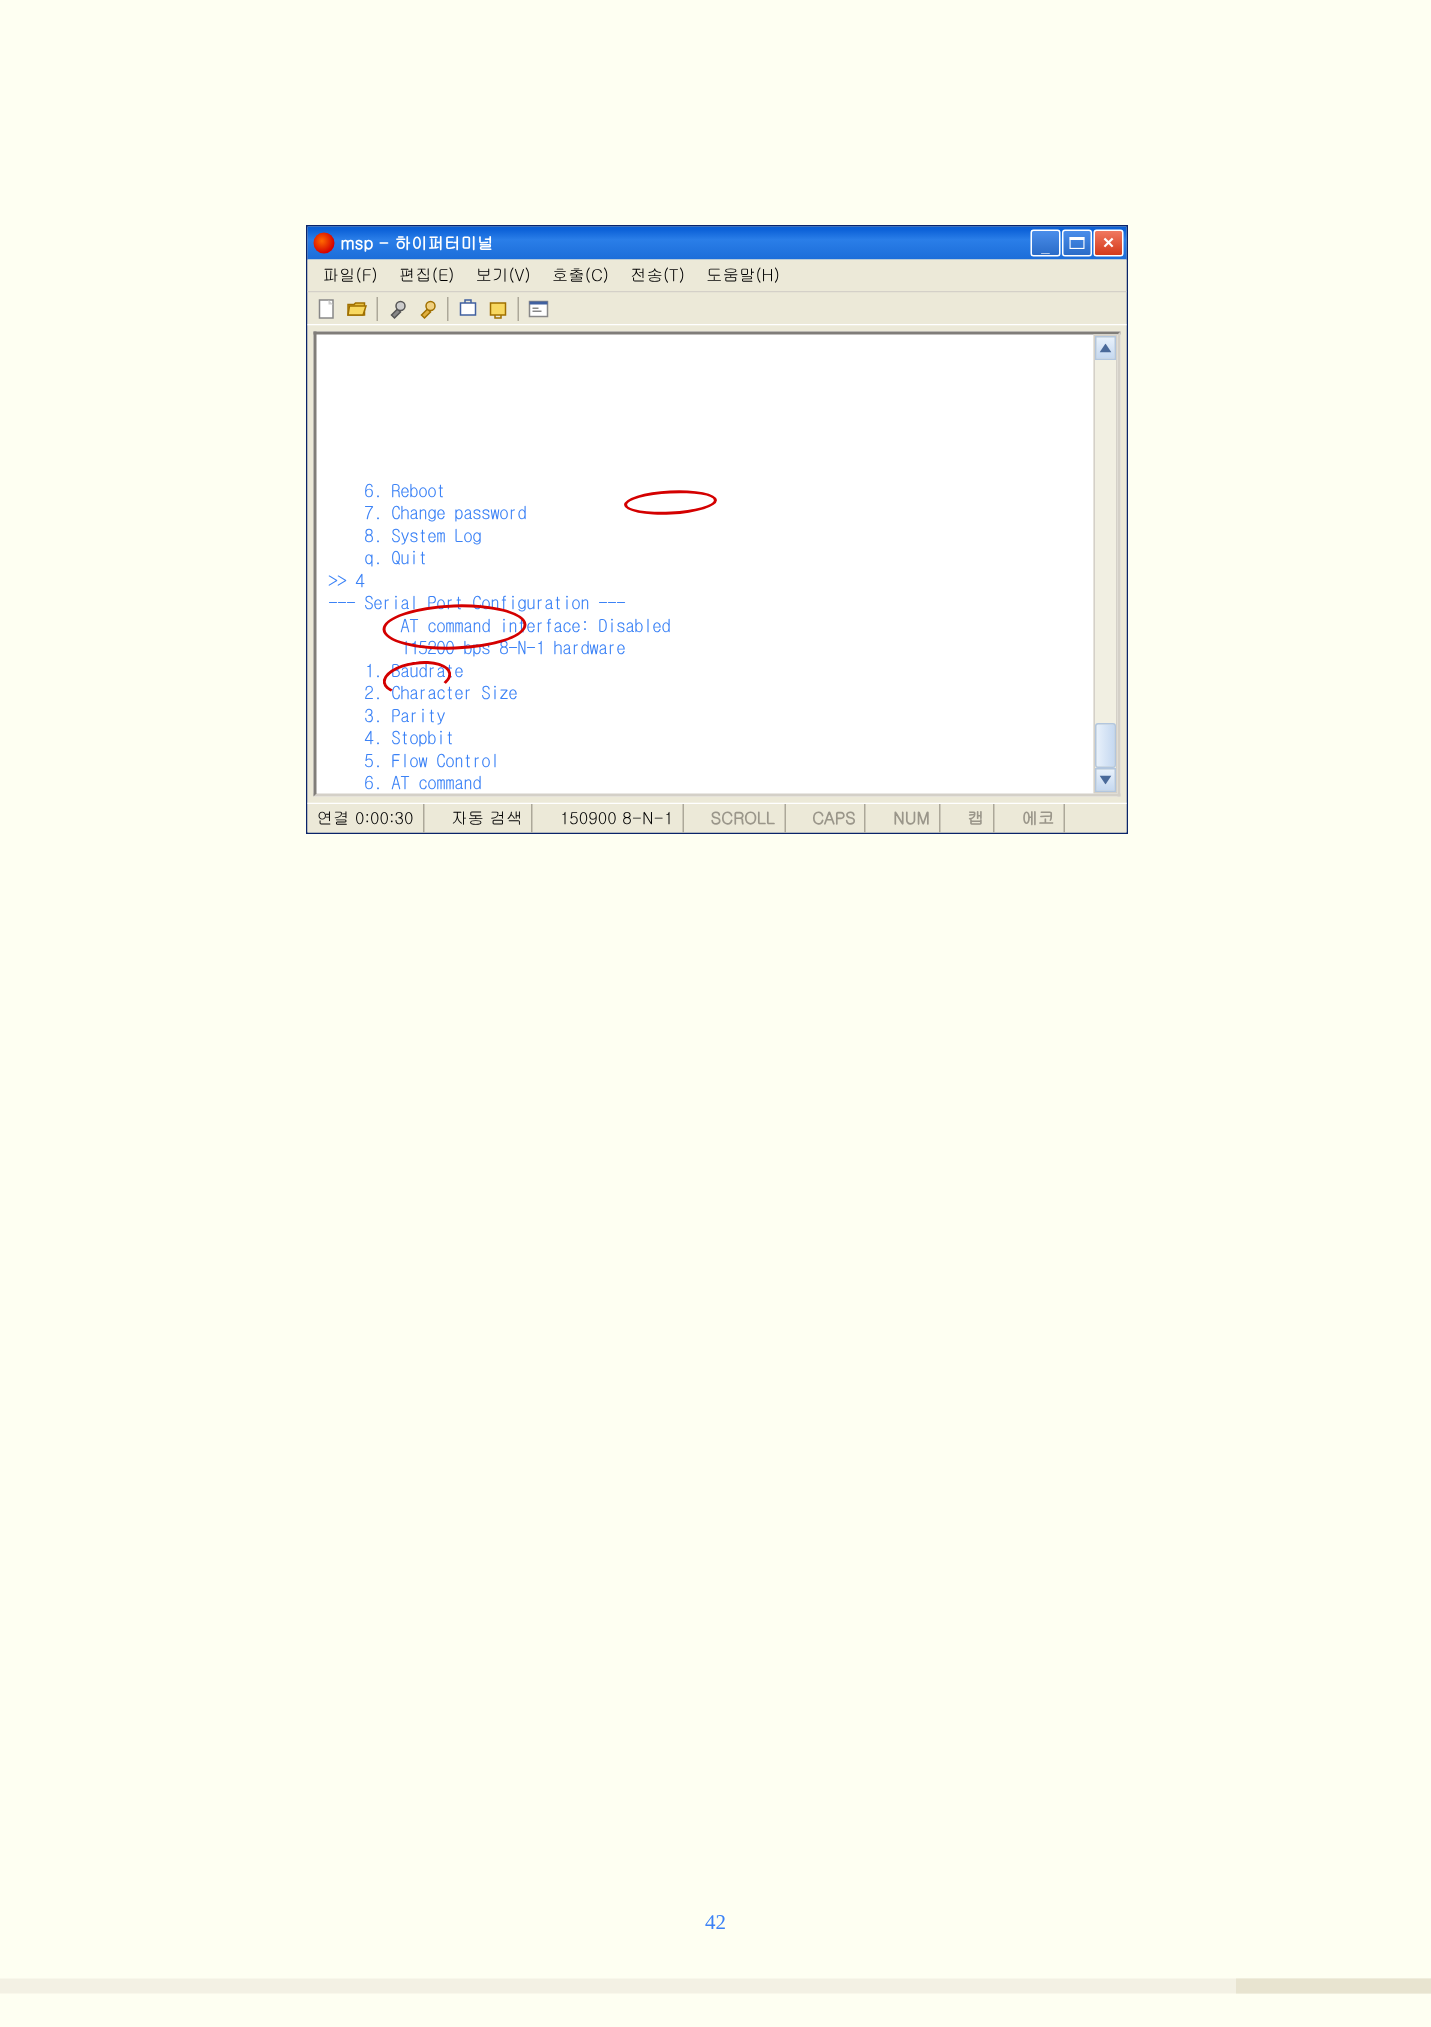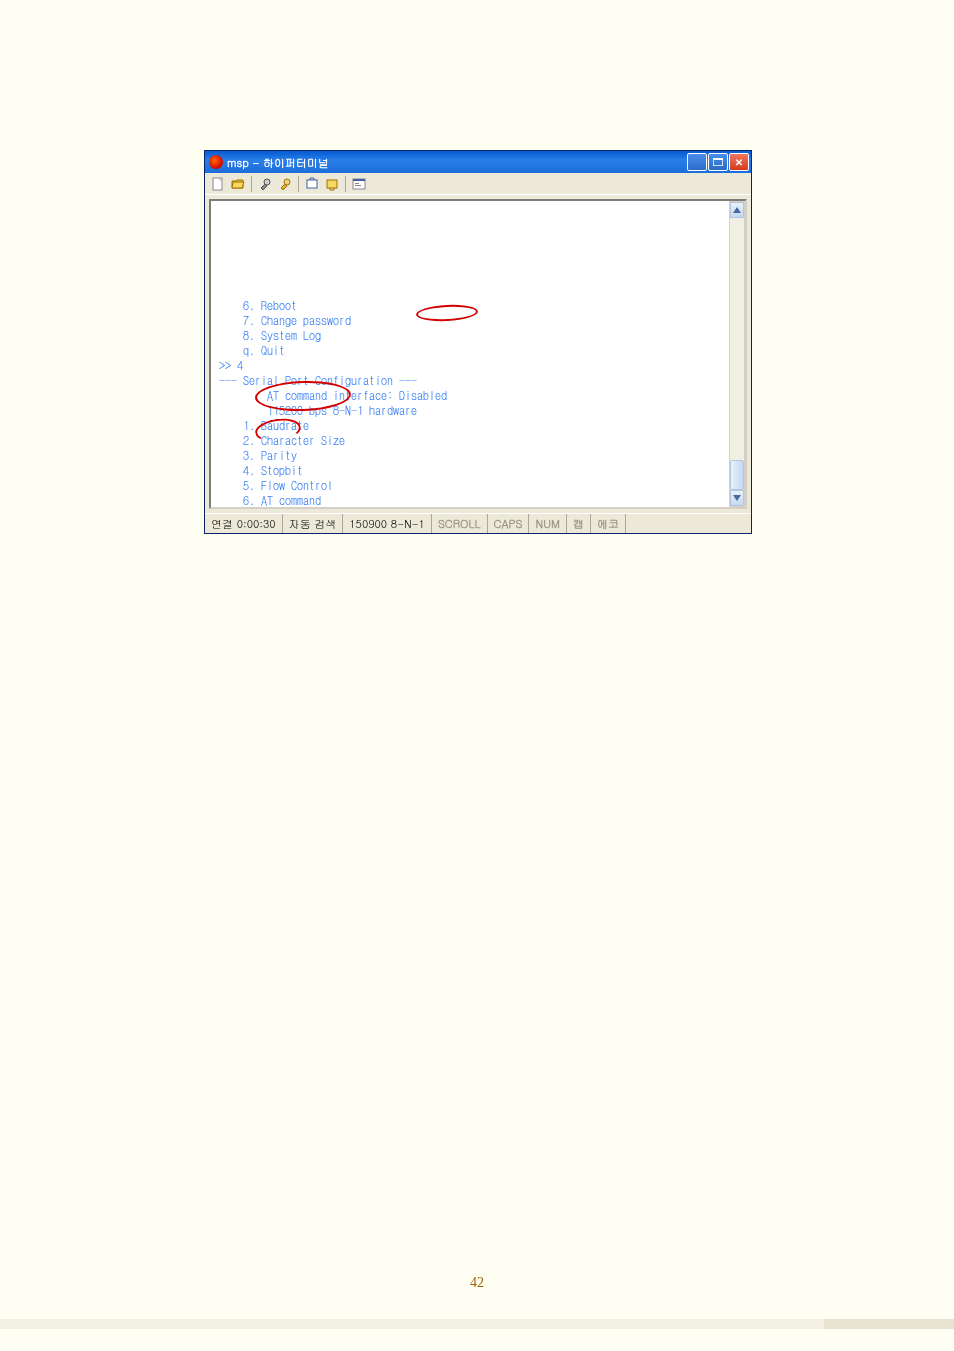--- a/index.html
+++ b/index.html
@@ -128,20 +128,21 @@
       border-radius: 2px;
     }
 
     .statusbar {
       background: #ece9d8;
       border-top: 1px solid #fff;
       display: flex;
       font-size: 11px;
       height: 20px;
       align-items: center;
+      gap: 12px;
     }
     .status-cell {
       padding: 2px 6px;
       border-right: 1px solid #aca899;
       height: 100%;
       display: flex; align-items: center;
     }
     .status-cell.dim { color: #9a968a; font-weight: bold; }
 
     
@@ -155,21 +156,21 @@
     .annot2 { left: 44px; top: 180px; width: 96px; height: 30px; transform: rotate(-2deg); }
     .annot2b { left: 44px; top: 218px; width: 46px; height: 22px; transform: rotate(-8deg); border-bottom-color: transparent; }
 
     .page-number {
       position: absolute;
       bottom: 60px;
       left: 0; right: 0;
       text-align: center;
       font-family: "Times New Roman", serif;
       font-size: 14px;
-      color: #a16207;
+      color: #3b82f6;
     }
     .page-footer-bar {
       position: absolute;
       left: 0; bottom: 22px;
       width: 954px; height: 10px;
       background: #f3f1e4;
     }
     .page-footer-right {
       position: absolute;
       right: 0; bottom: 22px;
@@ -192,20 +193,28 @@
       <div class="win-btn btn-max">
         <svg width="10" height="8" viewBox="0 0 10 8">
             <rect x="0" y="0" width="10" height="8" fill="none" stroke="#fff" stroke-width="1.5"></rect>
             <rect x="0" y="0" width="10" height="2" fill="#fff"></rect>
           </svg>
       </div>
       <div class="win-btn btn-close">✕</div>
     </div>
   </div>
 
+  <div class="menubar">
+    <span class="menu-item">파일(F)</span>
+    <span class="menu-item">편집(E)</span>
+    <span class="menu-item">보기(V)</span>
+    <span class="menu-item">호출(C)</span>
+    <span class="menu-item">전송(T)</span>
+    <span class="menu-item">도움말(H)</span>
+  </div>
 
   <div class="toolbar">
     <div class="tool-btn">
       <svg width="14" height="14" viewBox="0 0 14 14">
           <rect x="2" y="1" width="9" height="12" fill="#fff" stroke="#888"></rect>
           <path d="M8 1 L11 4 L8 4 Z" fill="#ccc"></path>
         </svg>
     </div>
     <div class="tool-btn">
       <svg width="14" height="14" viewBox="0 0 14 14">

